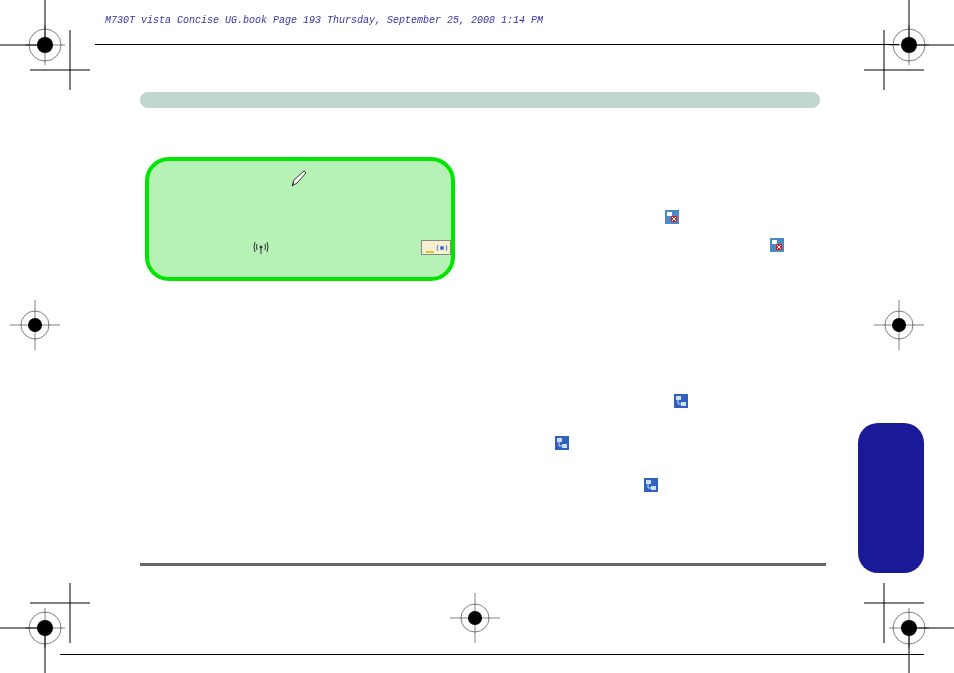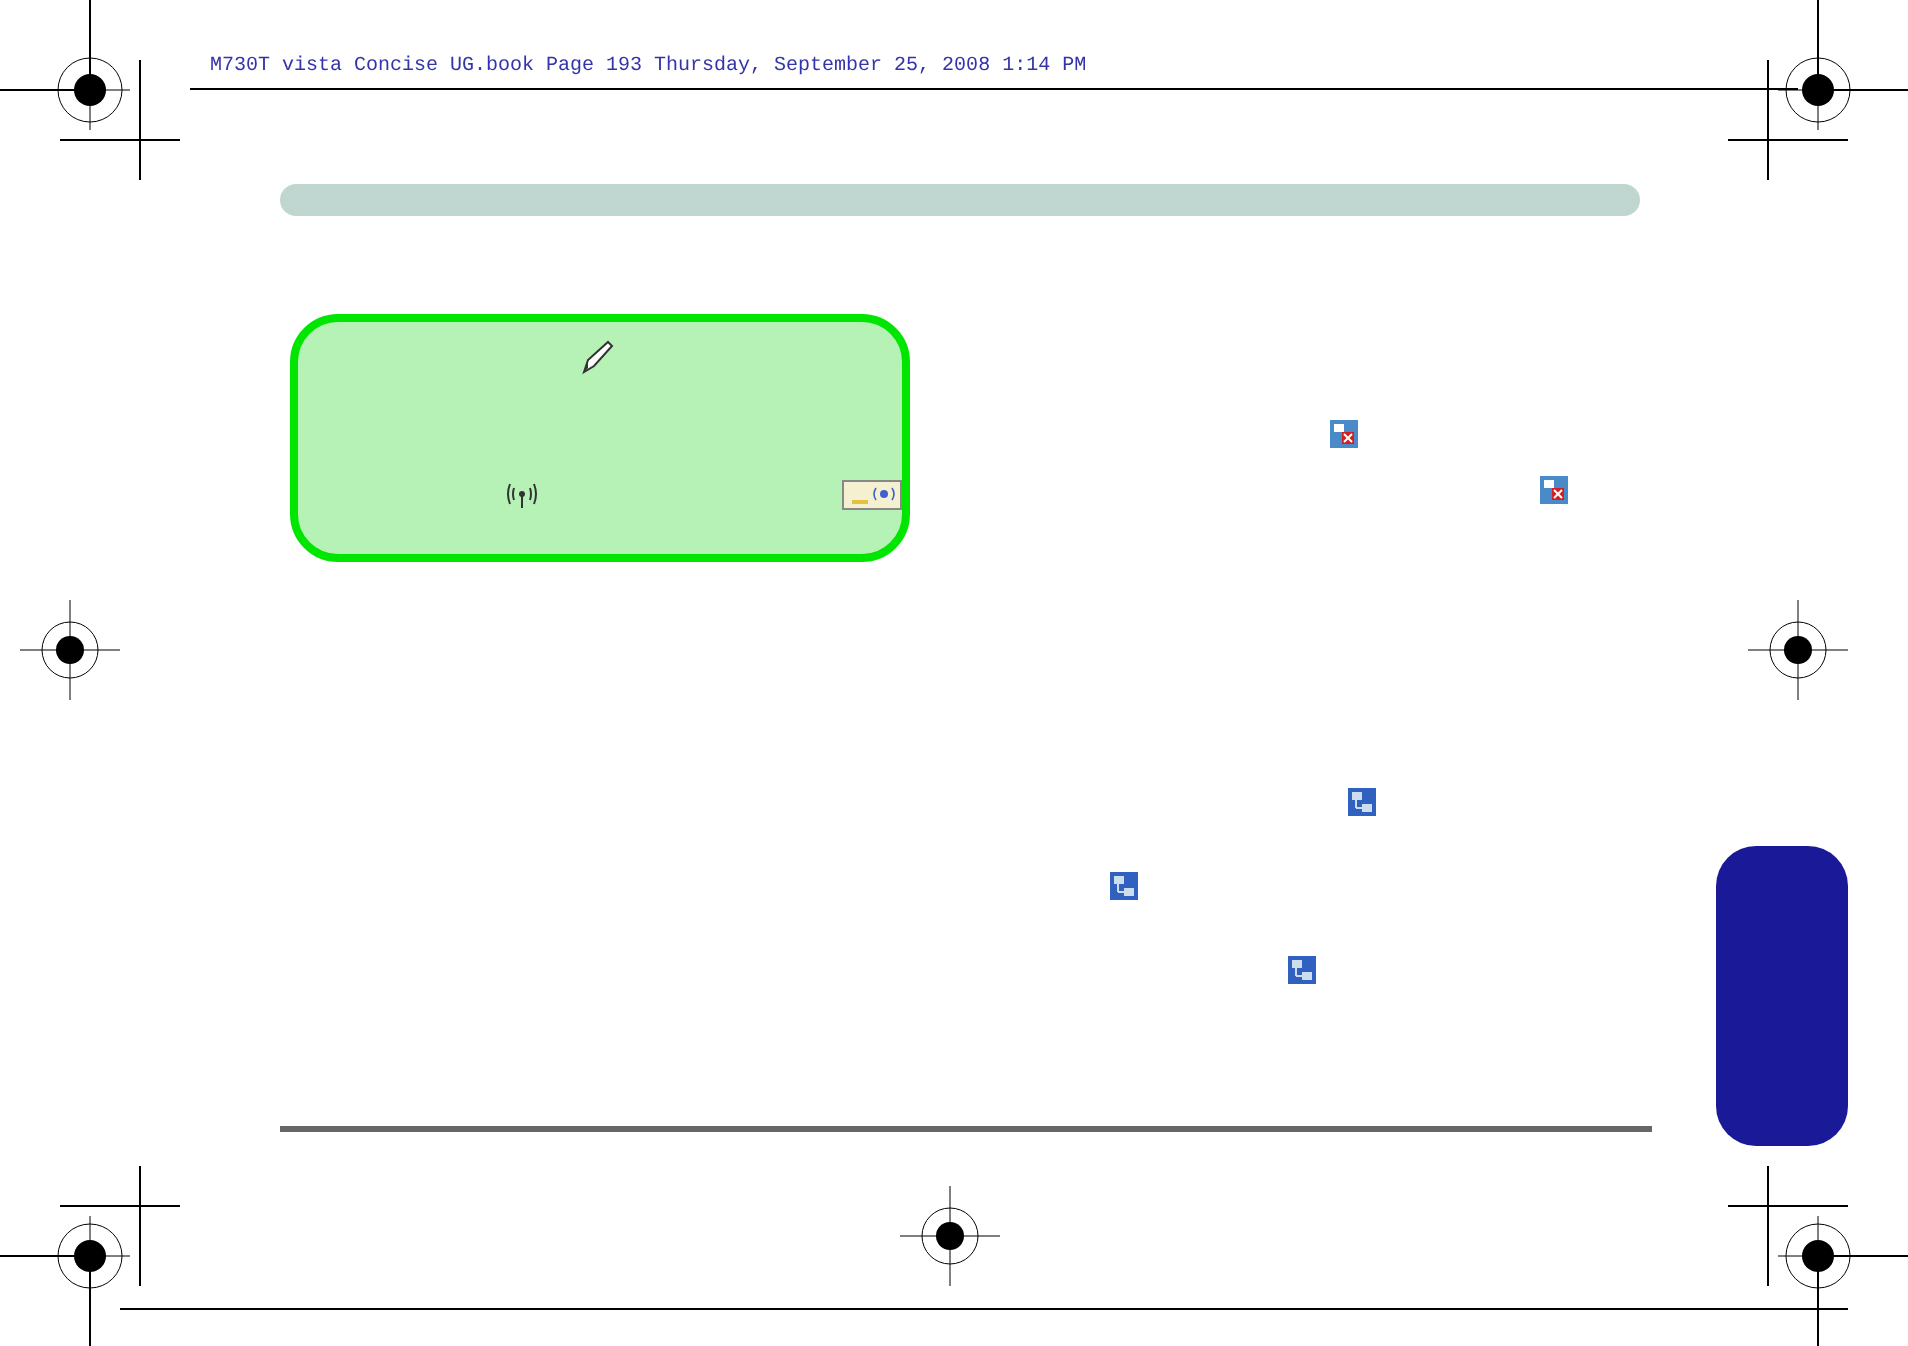--- a/index.html
+++ b/index.html
@@ -19,25 +19,26 @@
   .crop-tl { top: 0; left: 0; }
   .crop-tr { top: 0; right: 0; }
   .crop-bl { bottom: 0; left: 0; }
   .crop-br { bottom: 0; right: 0; }
   .crop-ml { top: 290px; left: 0; }
   .crop-mr { top: 290px; right: 0; }
   .crop-bc { bottom: 0; left: 440px; }
 
   .header-text {
     position: absolute;
-    top: 28px;
+    top: 15px;
     left: 105px;
     font-size: 10px;
     color: #3333aa;
     font-family: "Courier New", monospace;
+    font-style: italic;
   }
   .header-line {
     position: absolute;
     top: 44px;
     left: 95px;
     right: 55px;
     height: 1px;
     background: #000;
   }
   .header-bar {

